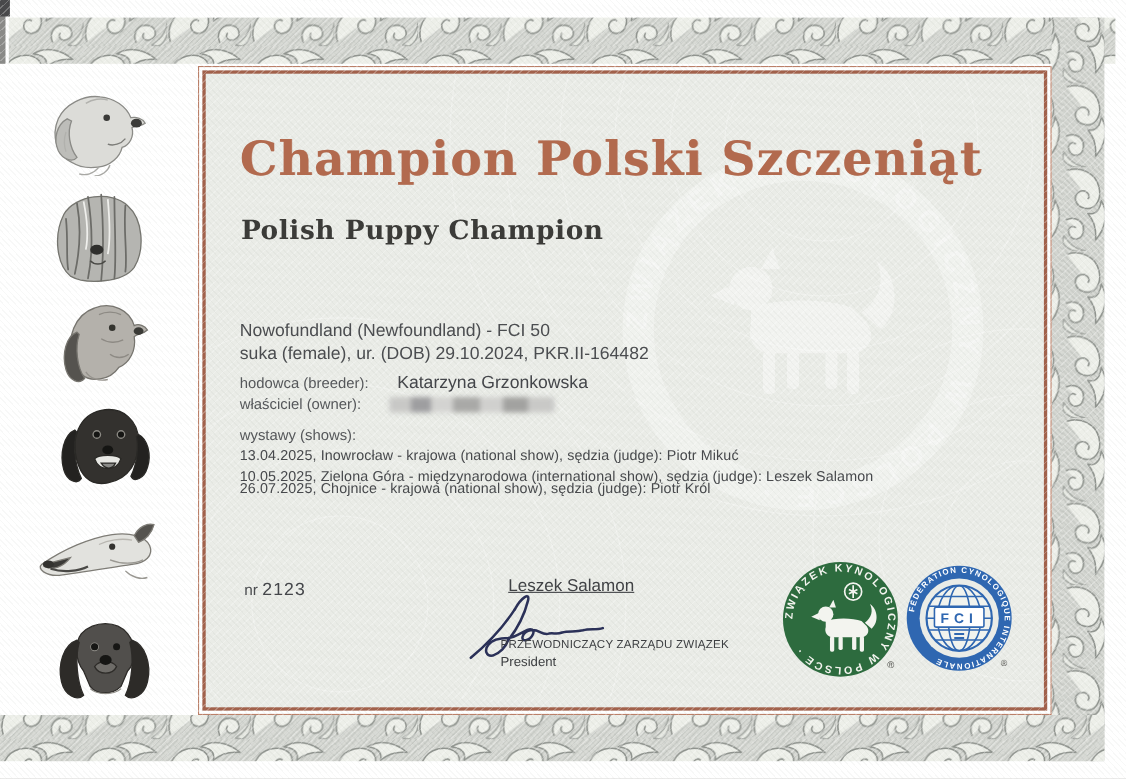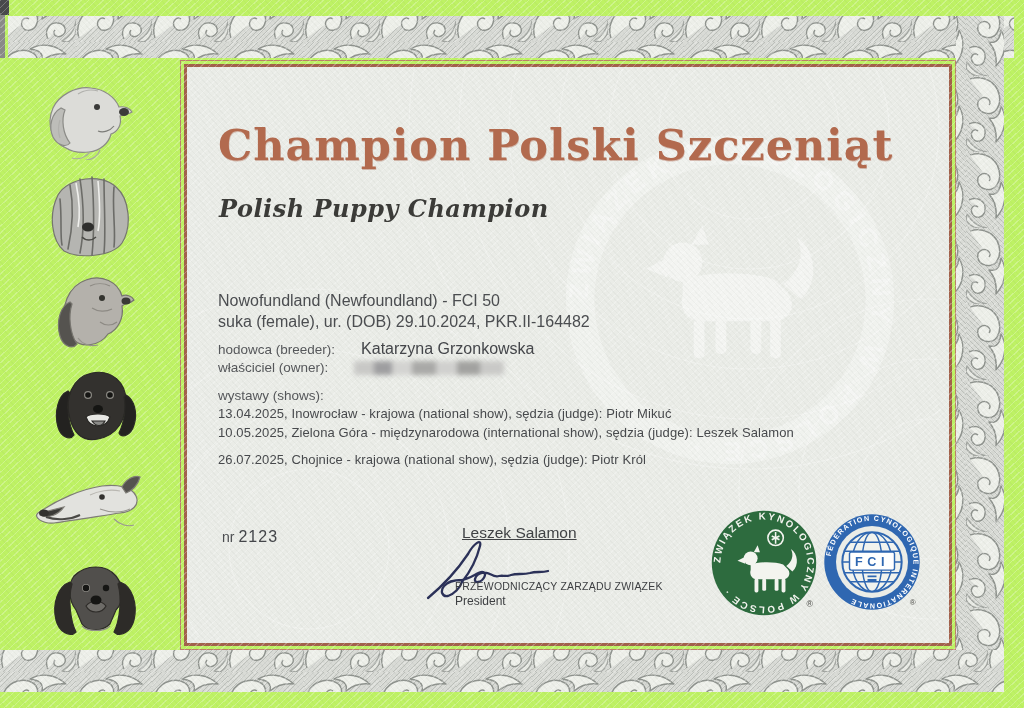--- a/index.html
+++ b/index.html
@@ -1,17 +1,17 @@
 <!DOCTYPE html>
 <html><head>
 <meta charset="utf-8">
 <style>
   html,body{margin:0;padding:0;background:#c9cac6;}
   .page{position:relative;width:1024px;height:708px;overflow:hidden;
-        background:#bef264;font-family:"Liberation Sans",sans-serif;}
+        background:#ffffff;font-family:"Liberation Sans",sans-serif;}
 
   
   .photo-corner{position:absolute;left:0;top:0;width:9px;height:15px;background:#48484a;}
   .photo-edge-left{position:absolute;left:0;top:0;width:5px;height:58px;background:#8a8a88;}
 
   
   .border-overlay{position:absolute;left:0;top:0;pointer-events:none;}
 
   
   .frame{position:absolute;left:184px;top:64px;width:762px;height:576px;
@@ -31,35 +31,35 @@
   .dog{position:absolute;left:30px;width:132px;height:92px;}
   .dog1{top:68px;} .dog2{top:165px;} .dog3{top:260px;}
   .dog4{top:355px;} .dog5{top:455px;} .dog6{top:548px;}
 
   
   .abs{position:absolute;white-space:nowrap;}
   .title{left:218px;top:120px;font-family:"DejaVu Serif",serif;font-weight:bold;
          font-size:43px;color:#b26a4e;letter-spacing:1px;
          text-shadow:0.5px 0.5px 0 rgba(160,80,55,.35);}
   .subtitle{left:219px;top:194px;font-family:"DejaVu Serif",serif;font-weight:bold;
-            font-size:24px;color:#3b3b38;letter-spacing:.5px;font-style:italic;}
+            font-size:24px;color:#3b3b38;letter-spacing:.5px;}
   .dog-name{left:218px;top:255px;font-size:20px;font-weight:bold;color:#3a3a3c;}
   .breed-line{left:218px;top:292px;font-size:16px;color:#4b4d50;}
   .birth-line{left:218px;top:313px;font-size:16px;color:#4b4d50;}
   .pair-row{display:flex;align-items:baseline;gap:26px;color:#4b4d50;}
   .row-breeder{left:218px;top:340px;}
   .row-owner{left:218px;top:360px;}
   .pair-row .lbl{font-size:13.5px;color:#55575a;}
   .pair-row .val{font-size:16px;color:#44464a;}
   .redaction{width:150px;height:14px;filter:blur(2.5px);border-radius:2px;align-self:center;
     background:linear-gradient(90deg,#c8c8c6 0 20px,#9e9ea0 20px 38px,#d3d3d1 38px 58px,
        #a9a9a7 58px 82px,#d0d0ce 82px 103px,#a2a2a0 103px 126px,#c9c9c7 126px 150px);}
   .shows-label{left:218px;top:388px;font-size:13.5px;color:#55575a;}
   .show-line{left:218px;font-size:13px;color:#47494c;letter-spacing:.1px;}
-  .show1{top:406px;} .show2{top:425px;} .show3{top:452px;}
+  .show1{top:406px;} .show2{top:425px;} .show3{top:436px;}
 
   .nr-row{left:222px;top:528px;display:flex;gap:4px;align-items:baseline;}
   .nr-label{font-size:14px;color:#4b4d50;}
   .nr-value{font-size:16px;color:#44464a;letter-spacing:1px;}
   .place-date{left:222px;top:549px;font-size:16px;color:#44464a;}
 
   .signer-name{left:462px;top:524px;font-size:15.5px;color:#404245;text-decoration:underline;}
   .signature-svg{position:absolute;left:420px;top:534px;width:160px;height:68px;}
   .signer-title{left:455px;top:580px;font-size:10.5px;color:#3d3f42;letter-spacing:.2px;}
   .signer-en{left:455px;top:594px;font-size:12px;color:#3d3f42;}

